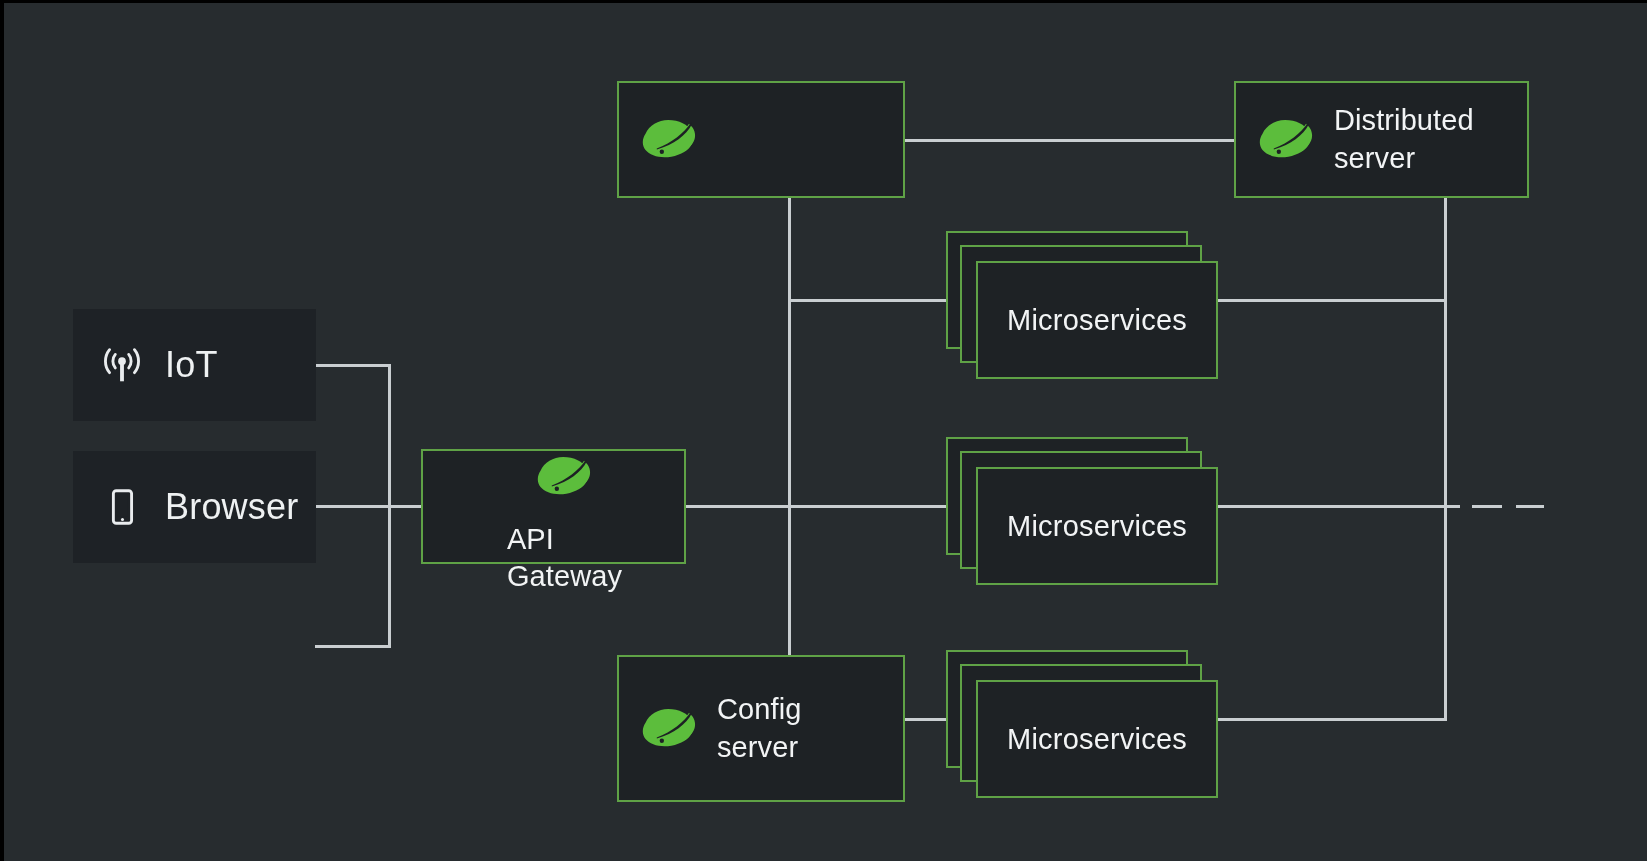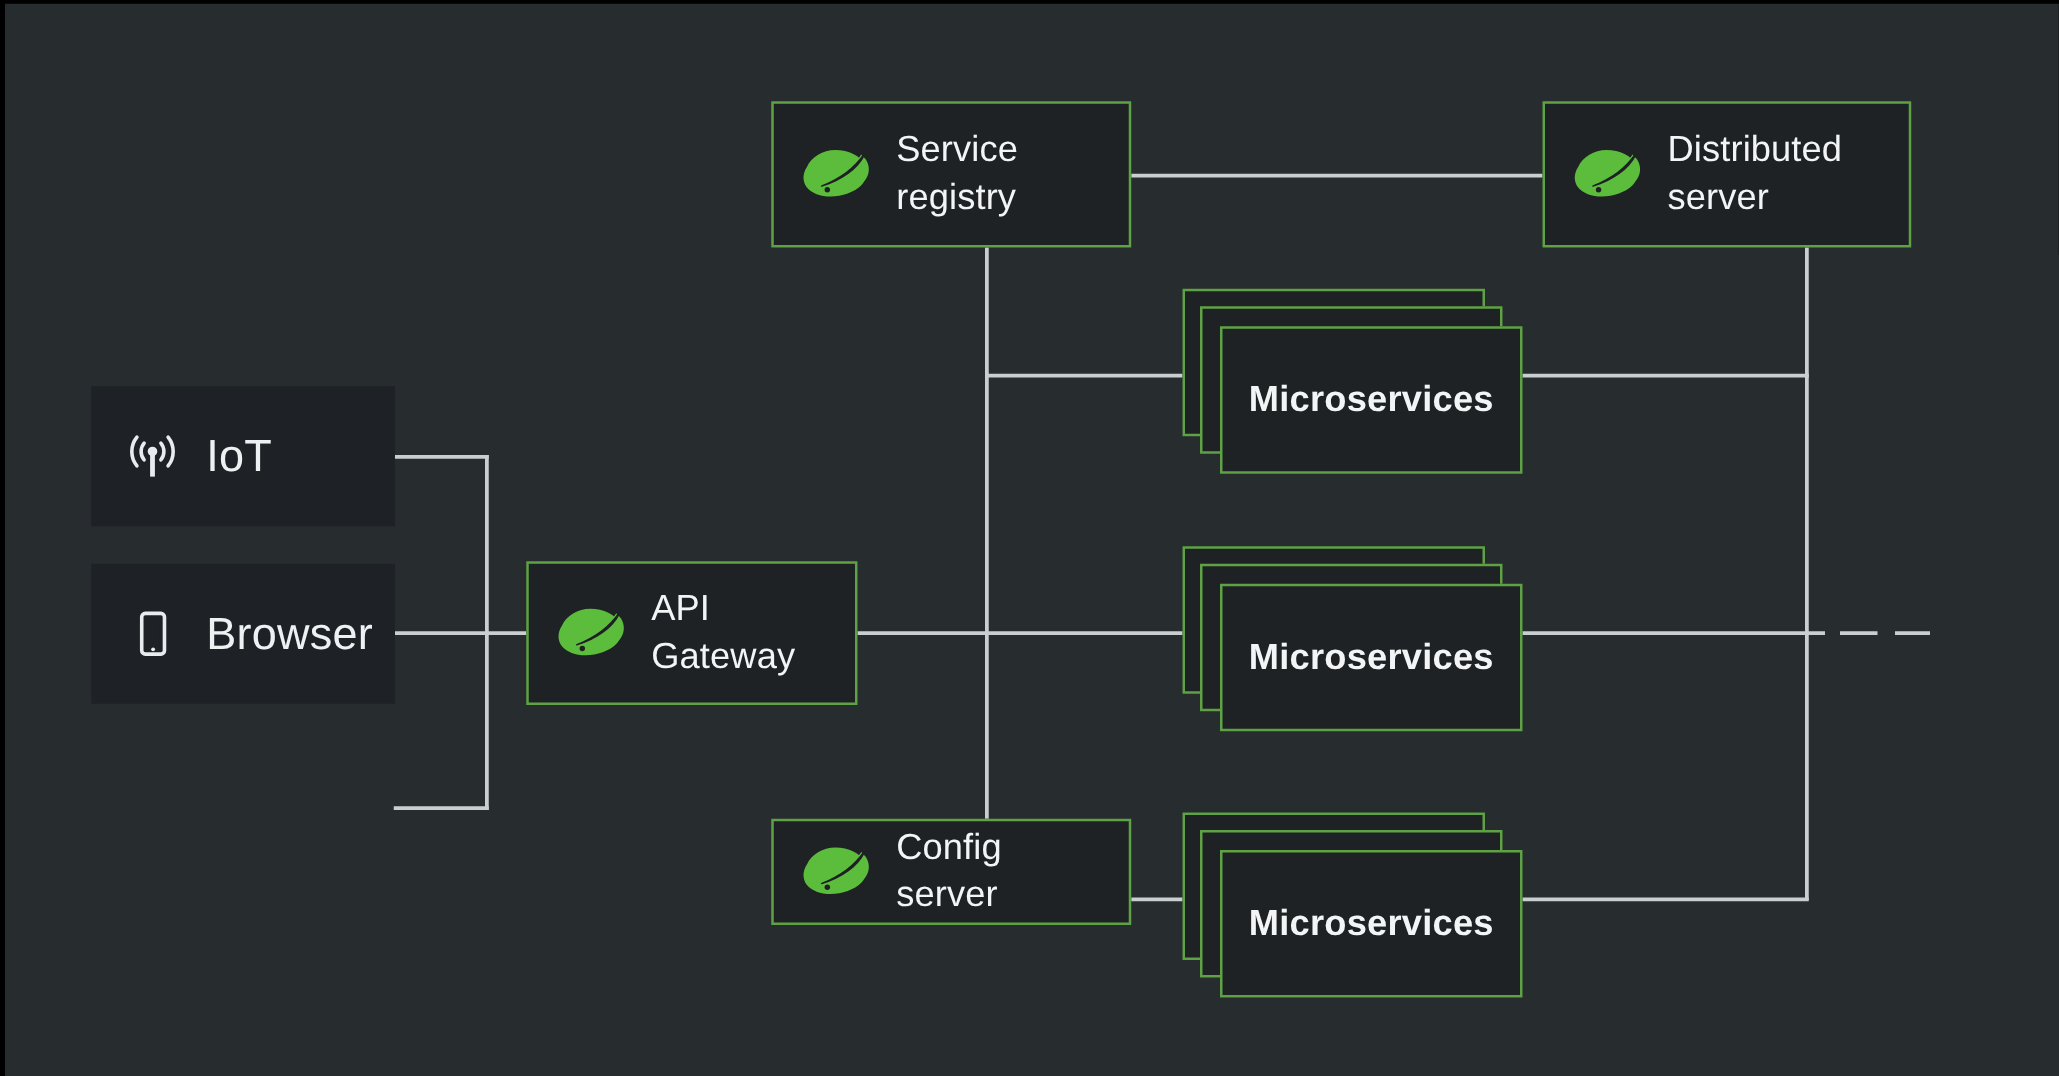--- a/index.html
+++ b/index.html
@@ -50,21 +50,21 @@
   .client .label {
     color:#eef1f2;
     font-size:36px;
     letter-spacing:.2px;
   }
   
   .leaf { width:58px; height:52px; flex:none; display:block; }
   
   .cicon { width:46px; height:46px; flex:none; display:block; }
   
-  .ms-group { position:absolute; z-index:4;font-weight:bold; }
+  .ms-group { position:absolute; z-index:4; }
   .ms-group .sheet {
     position:absolute;
     border:2px solid #5fa246;
     background:#1e2225;
   }
   .ms-group .sheet.s1 { left:0;  top:0;  }
   .ms-group .sheet.s2 { left:14px; top:14px; }
   .ms-group .sheet.s3 { left:30px; top:30px; z-index:3; }
   .ms-group .ms-label {
     position:absolute;
@@ -135,47 +135,45 @@
     <div class="ms-label" style="width:242px; height:118px;">Microservices</div>
   </div>
 
   <div class="node spring" style="left:613px; top:78px; width:288px; height:117px;">
     <svg class="leaf" viewBox="0 0 64 56">
       <path d="M30 6c12 0 22 5 26 13 3 6 2 13-3 18-6 6-17 10-27 10-9 0-17-3-21-8-4-5-4-12 0-18C9 12 19 6 30 6z" fill="#5cbd3c"></path>
       <path d="M53 10c-6 9-15 17-26 22-6 3-12 5-17 6 4 4 11 6 18 6 10 0 21-4 27-10 5-5 6-12 3-18-1-2-3-4-5-6z" fill="#5cbd3c"></path>
       <path d="M55 9C47 21 34 31 18 37c-1 .4-1 1.6.3 1.3C36 33 50 23 56 11c.6-1.2-.3-2.4-1-2z" fill="#1d2124"></path>
       <circle cx="23" cy="41" r="2.4" fill="#1d2124"></circle>
     </svg>
-    <span class="label">Service
-registry</span>
   </div>
 
   <div class="node spring" style="left:1230px; top:78px; width:295px; height:117px;">
     <svg class="leaf" viewBox="0 0 64 56">
       <path d="M30 6c12 0 22 5 26 13 3 6 2 13-3 18-6 6-17 10-27 10-9 0-17-3-21-8-4-5-4-12 0-18C9 12 19 6 30 6z" fill="#5cbd3c"></path>
       <path d="M53 10c-6 9-15 17-26 22-6 3-12 5-17 6 4 4 11 6 18 6 10 0 21-4 27-10 5-5 6-12 3-18-1-2-3-4-5-6z" fill="#5cbd3c"></path>
       <path d="M55 9C47 21 34 31 18 37c-1 .4-1 1.6.3 1.3C36 33 50 23 56 11c.6-1.2-.3-2.4-1-2z" fill="#1d2124"></path>
       <circle cx="23" cy="41" r="2.4" fill="#1d2124"></circle>
     </svg>
     <span class="label">Distributed
 server</span>
   </div>
 
-  <div class="node spring" style="left:417px; top:446px; width:265px; height:115px;">
+  <div class="node spring" style="left:417px; top:446px; width:265px; height:115px;flex-direction:column;">
     <svg class="leaf" viewBox="0 0 64 56">
       <path d="M30 6c12 0 22 5 26 13 3 6 2 13-3 18-6 6-17 10-27 10-9 0-17-3-21-8-4-5-4-12 0-18C9 12 19 6 30 6z" fill="#5cbd3c"></path>
       <path d="M53 10c-6 9-15 17-26 22-6 3-12 5-17 6 4 4 11 6 18 6 10 0 21-4 27-10 5-5 6-12 3-18-1-2-3-4-5-6z" fill="#5cbd3c"></path>
       <path d="M55 9C47 21 34 31 18 37c-1 .4-1 1.6.3 1.3C36 33 50 23 56 11c.6-1.2-.3-2.4-1-2z" fill="#1d2124"></path>
       <circle cx="23" cy="41" r="2.4" fill="#1d2124"></circle>
     </svg>
     <span class="label">API
 Gateway</span>
   </div>
 
-  <div class="node spring" style="left:613px; top:652px; width:288px; height:85px;">
+  <div class="node spring" style="left:613px; top:652px; width:288px; height:147px;">
     <svg class="leaf" viewBox="0 0 64 56">
       <path d="M30 6c12 0 22 5 26 13 3 6 2 13-3 18-6 6-17 10-27 10-9 0-17-3-21-8-4-5-4-12 0-18C9 12 19 6 30 6z" fill="#5cbd3c"></path>
       <path d="M53 10c-6 9-15 17-26 22-6 3-12 5-17 6 4 4 11 6 18 6 10 0 21-4 27-10 5-5 6-12 3-18-1-2-3-4-5-6z" fill="#5cbd3c"></path>
       <path d="M55 9C47 21 34 31 18 37c-1 .4-1 1.6.3 1.3C36 33 50 23 56 11c.6-1.2-.3-2.4-1-2z" fill="#1d2124"></path>
       <circle cx="23" cy="41" r="2.4" fill="#1d2124"></circle>
     </svg>
     <span class="label">Config
 server</span>
   </div>
 

